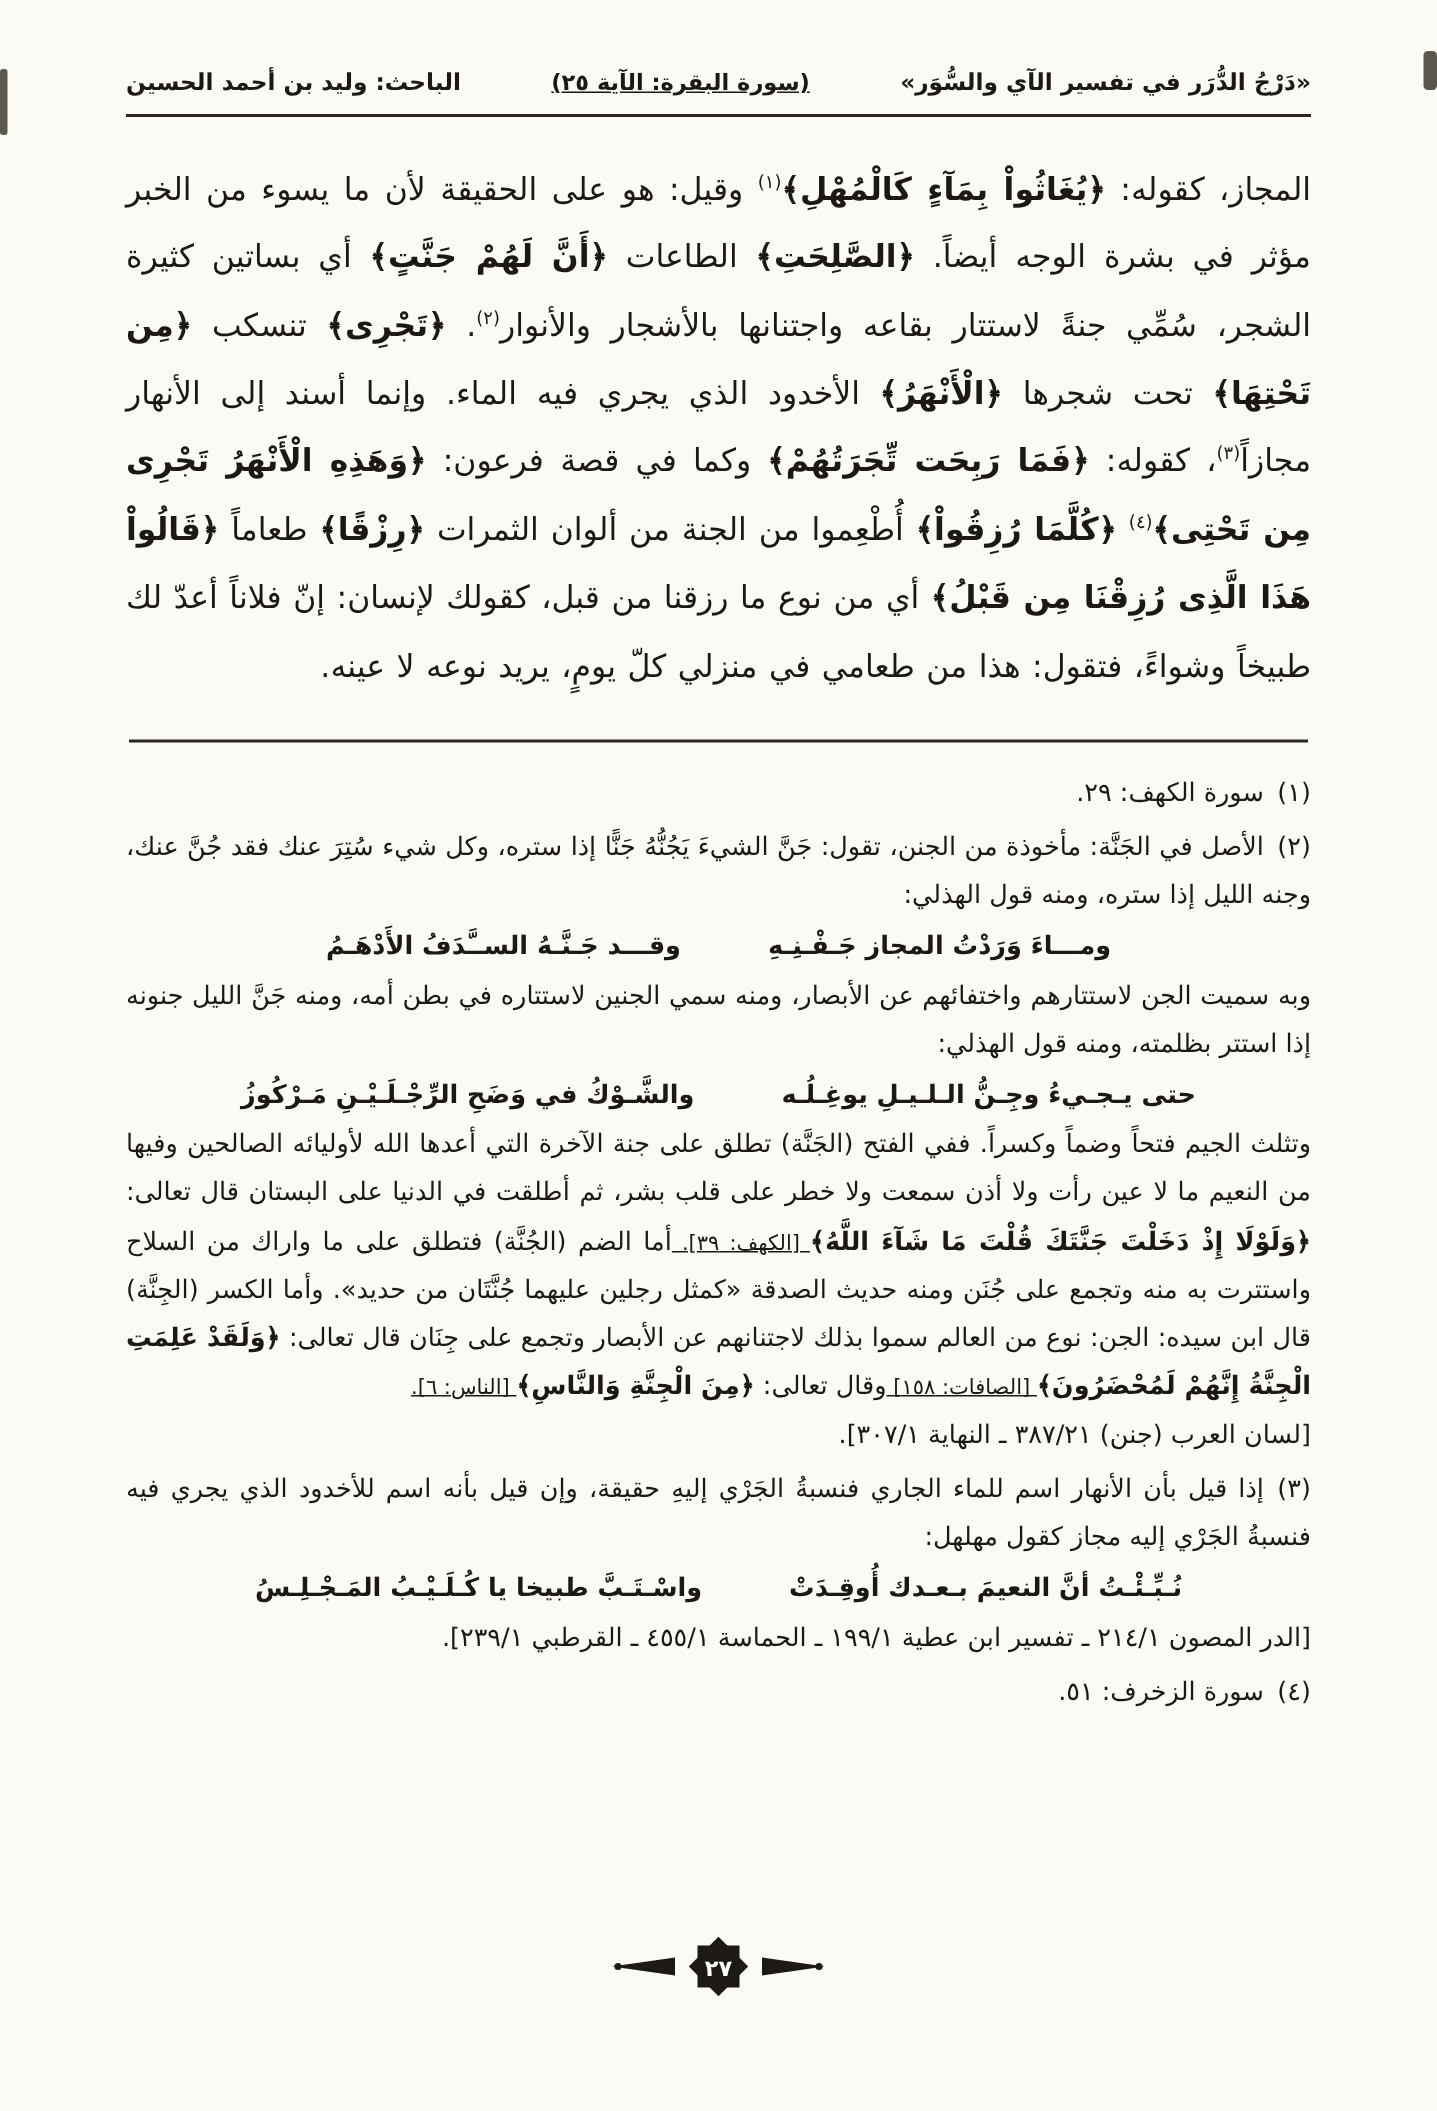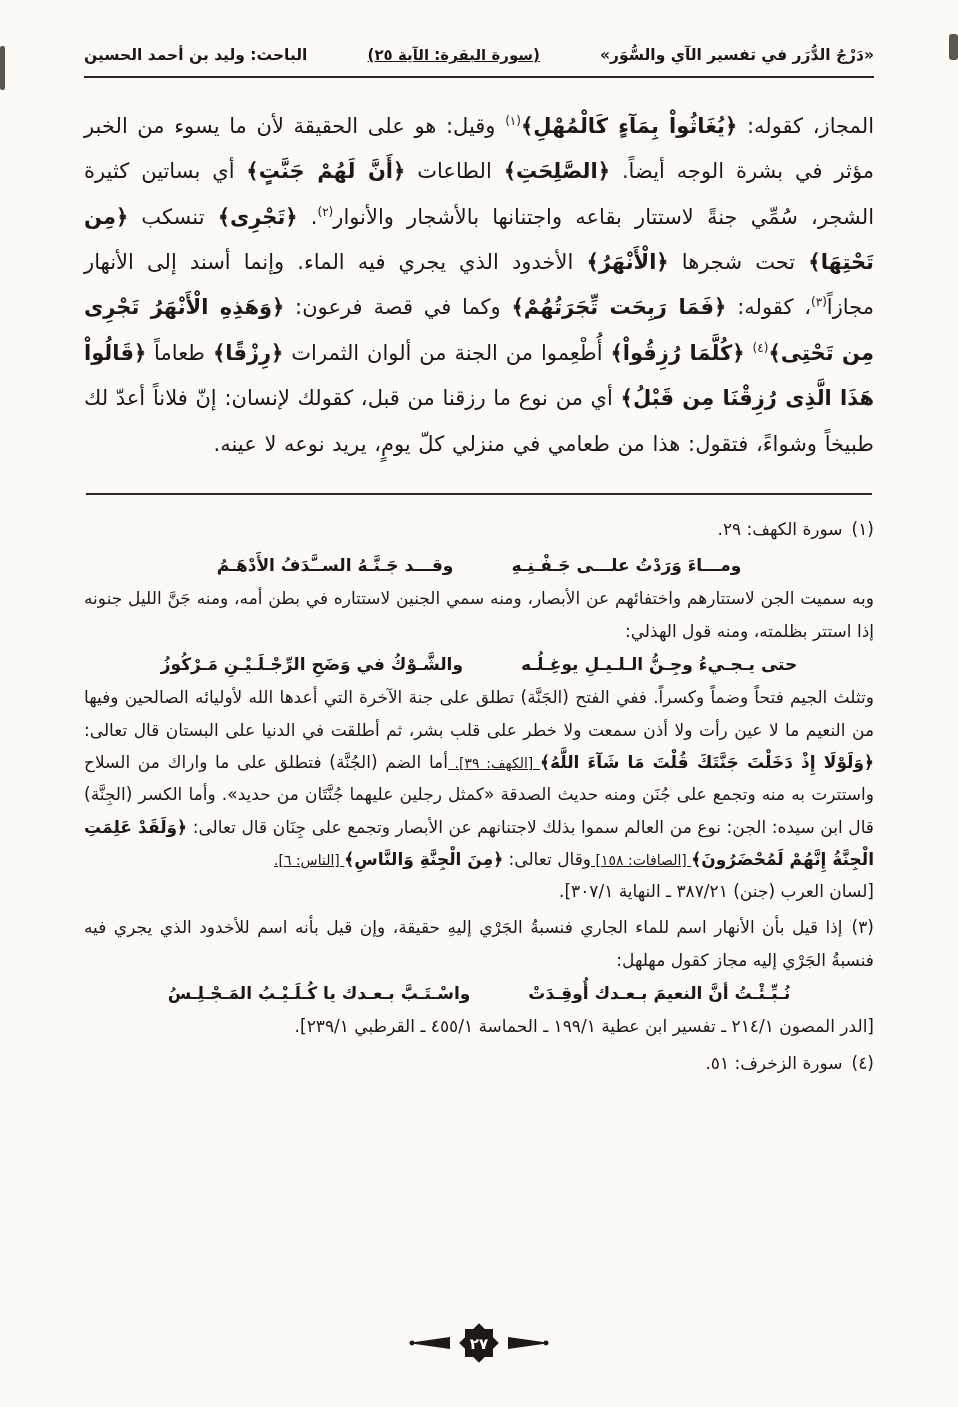--- a/index.html
+++ b/index.html
@@ -40,21 +40,21 @@
   .footnote { margin-bottom:4px; }
   .fn-marker { margin-left:9px; }
   .fn-p { text-align:justify; }
   .verse {
     display:flex; justify-content:center; gap:58px;
     font-weight:700; margin:1px 0;
     white-space:nowrap;
   }
 
   .ornament {
-    position:absolute; bottom:40px; left:50%; transform:translateX(-50%);
+    position:absolute; bottom:72px; left:50%; transform:translateX(-50%);
     width:150px; height:48px;
   }
   .ornament svg { display:block; }
 </style>
 </head>
 <body>
 
 <div class="page">
 
   <div class="scan-mark tl"></div>
@@ -68,37 +68,38 @@
 
   <main class="body" id="body-text"><span class="seg-t">المجاز، كقوله: </span><span class="seg-q">﴿يُغَاثُواْ بِمَآءٍ كَالْمُهْلِ﴾</span><sup class="seg-f">(١)</sup><span class="seg-t"> وقيل: هو على الحقيقة لأن ما يسوء من الخبر مؤثر في بشرة الوجه أيضاً. </span><span class="seg-q">﴿الصَّلِحَتِ﴾</span><span class="seg-t"> الطاعات </span><span class="seg-q">﴿أَنَّ لَهُمْ جَنَّتٍ﴾</span><span class="seg-t"> أي بساتين كثيرة الشجر، سُمِّي جنةً لاستتار بقاعه واجتنانها بالأشجار والأنوار</span><sup class="seg-f">(٢)</sup><span class="seg-t">. </span><span class="seg-q">﴿تَجْرِى﴾</span><span class="seg-t"> تنسكب </span><span class="seg-q">﴿مِن تَحْتِهَا﴾</span><span class="seg-t"> تحت شجرها </span><span class="seg-q">﴿الْأَنْهَرُ﴾</span><span class="seg-t"> الأخدود الذي يجري فيه الماء. وإنما أسند إلى الأنهار مجازاً</span><sup class="seg-f">(٣)</sup><span class="seg-t">، كقوله: </span><span class="seg-q">﴿فَمَا رَبِحَت تِّجَرَتُهُمْ﴾</span><span class="seg-t"> وكما في قصة فرعون: </span><span class="seg-q">﴿وَهَذِهِ الْأَنْهَرُ تَجْرِى مِن تَحْتِى﴾</span><sup class="seg-f">(٤)</sup><span class="seg-t"> </span><span class="seg-q">﴿كُلَّمَا رُزِقُواْ﴾</span><span class="seg-t"> أُطْعِموا من الجنة من ألوان الثمرات </span><span class="seg-q">﴿رِزْقًا﴾</span><span class="seg-t"> طعاماً </span><span class="seg-q">﴿قَالُواْ هَذَا الَّذِى رُزِقْنَا مِن قَبْلُ﴾</span><span class="seg-t"> أي من نوع ما رزقنا من قبل، كقولك لإنسان: إنّ فلاناً أعدّ لك طبيخاً وشواءً، فتقول: هذا من طعامي في منزلي كلّ يومٍ، يريد نوعه لا عينه.</span></main>
 
   <div class="fn-sep"></div>
 
   <section class="footnotes" id="footnotes">
       <div class="footnote">
         <div class="fn-p"><span class="fn-marker">(١)</span><span class="seg-t">سورة الكهف: ٢٩.</span></div>
       </div>
       <div class="footnote">
+        <div class="fn-p"><span class="fn-marker">(٢)</span><span class="seg-t">الأصل في الجَنَّة: مأخوذة من الجنن، تقول: جَنَّ الشيءَ يَجُنُّهُ جَنًّا إذا ستره، وكل شيء سُتِرَ عنك فقد جُنَّ عنك، وجنه الليل إذا ستره، ومنه قول الهذلي:</span></div>
         <div class="verse">
-          <span class="hemistich">ومـــاءَ وَرَدْتُ علـــى جَـفْـنِـهِ</span>
+          <span class="hemistich">ومـــاءَ وَرَدْتُ المجاز جَـفْـنِـهِ</span>
           <span class="hemistich">وقـــد جَـنَّـهُ الســَّدَفُ الأَدْهَـمُ</span>
         </div>
         <div class="fn-p"><span class="seg-t">وبه سميت الجن لاستتارهم واختفائهم عن الأبصار، ومنه سمي الجنين لاستتاره في بطن أمه، ومنه جَنَّ الليل جنونه إذا استتر بظلمته، ومنه قول الهذلي:</span></div>
         <div class="verse">
           <span class="hemistich">حتى يـجـيءُ وجِـنُّ الـلـيـلِ يوغِـلُـه</span>
           <span class="hemistich">والشَّـوْكُ في وَضَحِ الرِّجْـلَـيْـنِ مَـرْكُوزُ</span>
         </div>
         <div class="fn-p"><span class="seg-t">وتثلث الجيم فتحاً وضماً وكسراً. ففي الفتح (الجَنَّة) تطلق على جنة الآخرة التي أعدها الله لأوليائه الصالحين وفيها من النعيم ما لا عين رأت ولا أذن سمعت ولا خطر على قلب بشر، ثم أطلقت في الدنيا على البستان قال تعالى: </span><span class="seg-q">﴿وَلَوْلَا إِذْ دَخَلْتَ جَنَّتَكَ قُلْتَ مَا شَآءَ اللَّهُ﴾</span><span class="seg-r"> [الكهف: ٣٩]. </span><span class="seg-t">أما الضم (الجُنَّة) فتطلق على ما واراك من السلاح واستترت به منه وتجمع على جُنَن ومنه حديث الصدقة </span><span class="seg-b">«كمثل رجلين عليهما جُنَّتَان من حديد»</span><span class="seg-t">. وأما الكسر (الجِنَّة) قال ابن سيده: الجن: نوع من العالم سموا بذلك لاجتنانهم عن الأبصار وتجمع على جِنَان قال تعالى: </span><span class="seg-q">﴿وَلَقَدْ عَلِمَتِ الْجِنَّةُ إِنَّهُمْ لَمُحْضَرُونَ﴾</span><span class="seg-r"> [الصافات: ١٥٨] </span><span class="seg-t">وقال تعالى: </span><span class="seg-q">﴿مِنَ الْجِنَّةِ وَالنَّاسِ﴾</span><span class="seg-r"> [الناس: ٦].</span></div>
         <div class="fn-p"><span class="seg-t">[لسان العرب (جنن) ٣٨٧/٢١ ـ النهاية ٣٠٧/١].</span></div>
       </div>
       <div class="footnote">
         <div class="fn-p"><span class="fn-marker">(٣)</span><span class="seg-t">إذا قيل بأن الأنهار اسم للماء الجاري فنسبةُ الجَرْي إليهِ حقيقة، وإن قيل بأنه اسم للأخدود الذي يجري فيه فنسبةُ الجَرْي إليه مجاز كقول مهلهل:</span></div>
         <div class="verse">
           <span class="hemistich">نُـبِّـئْـتُ أنَّ النعيمَ بـعـدك أُوقِـدَتْ</span>
-          <span class="hemistich">واسْـتَـبَّ بـعـدك يا كُـلَـيْـبُ المَـجْـلِـسُ</span>
+          <span class="hemistich">واسْـتَـبَّ طبيخا يا كُـلَـيْـبُ المَـجْـلِـسُ</span>
         </div>
         <div class="fn-p"><span class="seg-t">[الدر المصون ٢١٤/١ ـ تفسير ابن عطية ١٩٩/١ ـ الحماسة ٤٥٥/١ ـ القرطبي ٢٣٩/١].</span></div>
       </div>
       <div class="footnote">
         <div class="fn-p"><span class="fn-marker">(٤)</span><span class="seg-t">سورة الزخرف: ٥١.</span></div>
       </div>
     </section>
 
   <div class="ornament">
     <svg width="150" height="48" viewBox="0 0 150 48" xmlns="http://www.w3.org/2000/svg">

